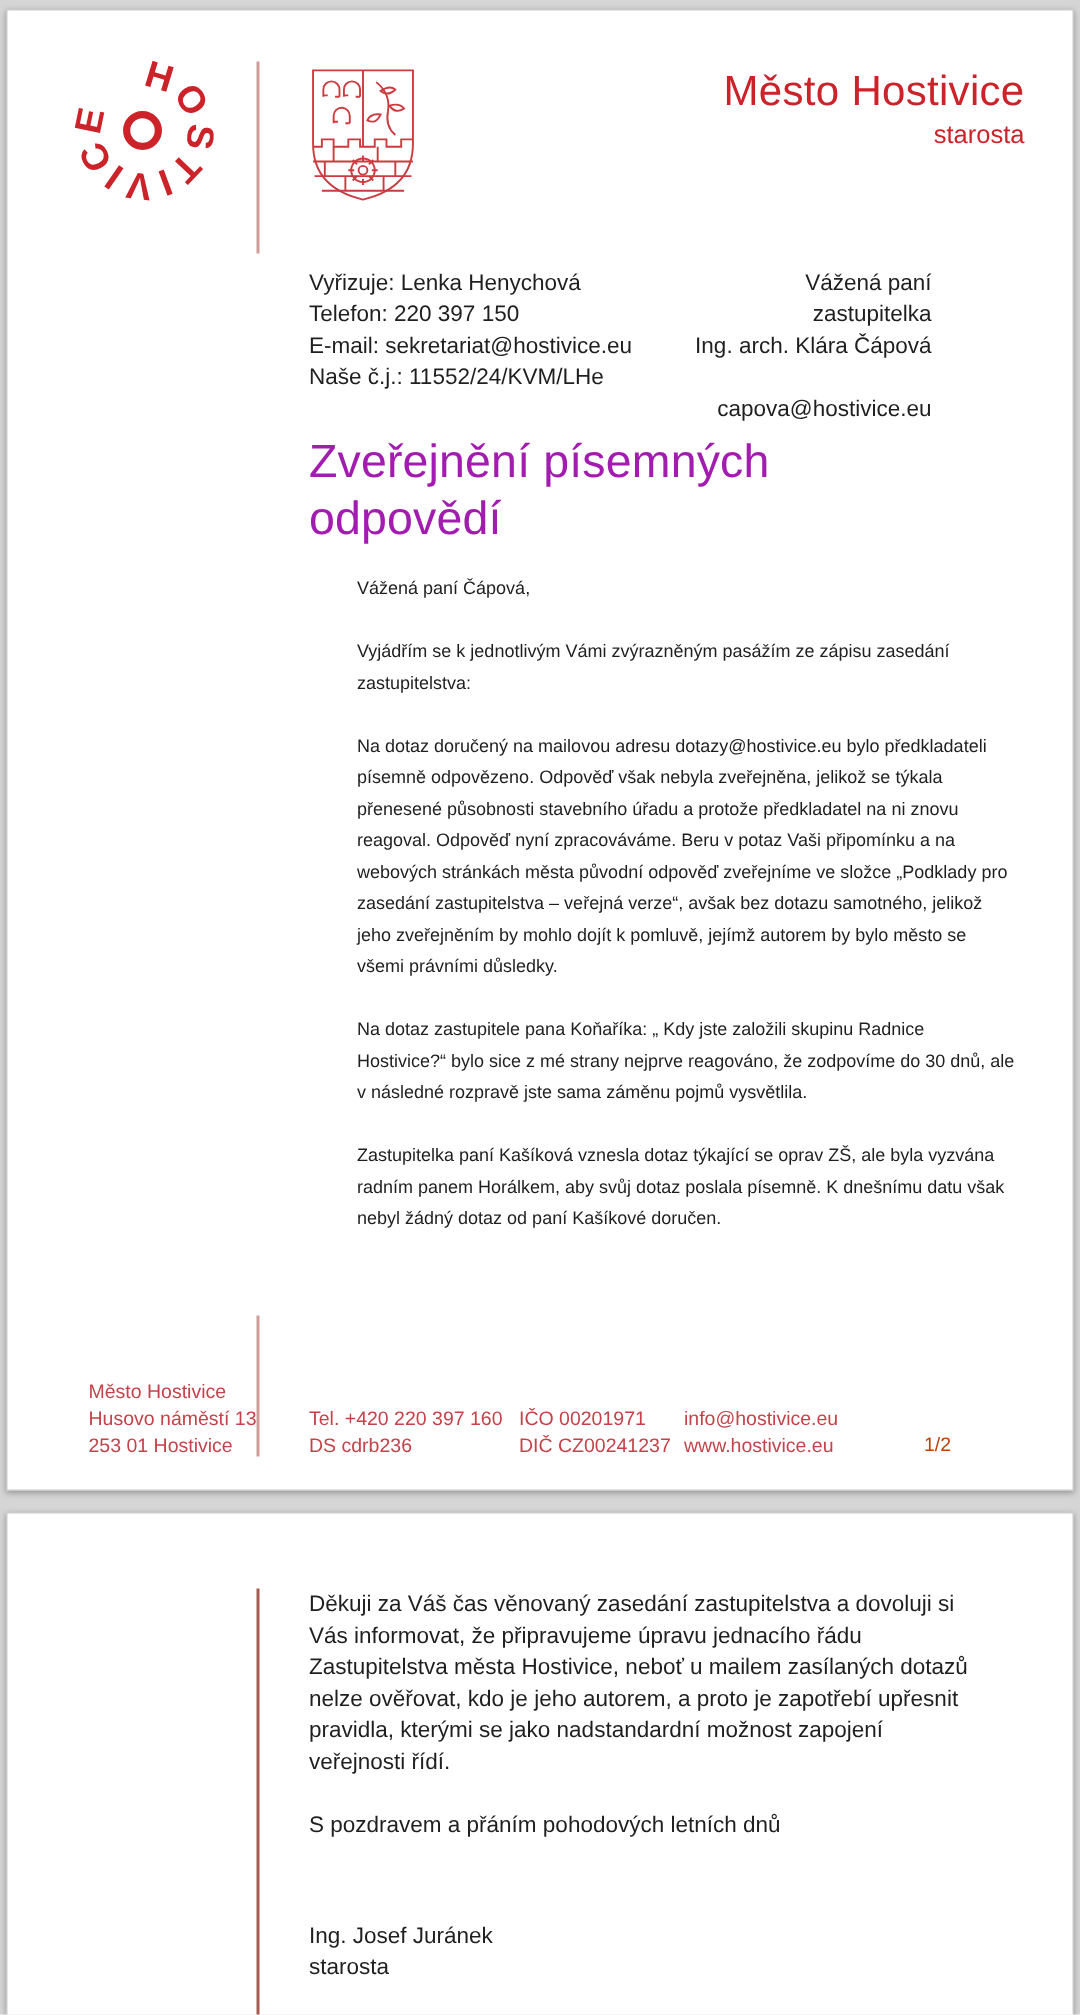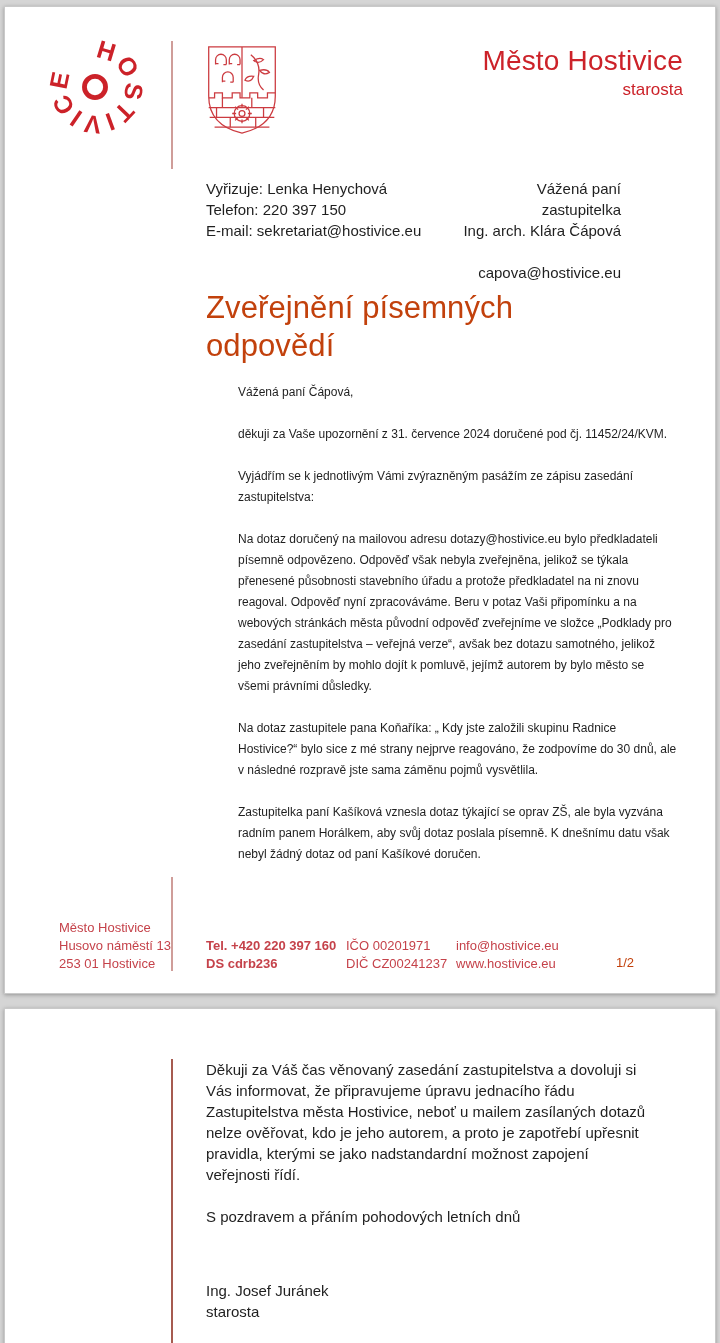--- a/index.html
+++ b/index.html
@@ -38,31 +38,31 @@
   .org-role{font-size:17px;line-height:20px;margin-top:3px;}
 
   
   .letterhead-left{position:absolute;left:201px;top:171px;font-size:15px;line-height:21px;}
   .letterhead-right{position:absolute;right:94px;top:171px;font-size:15px;line-height:21px;text-align:right;}
   .letterhead-left p,.letterhead-right p{margin:0;}
 
   
   .letter-title{
     position:absolute;left:201px;top:282px;width:400px;
-    font-size:31px;line-height:38px;font-weight:400;color:#c2410c;letter-spacing:0.1px;
+    font-size:31px;line-height:38px;font-weight:400;color:#a21caf;letter-spacing:0.1px;
   }
   .letter-flow{position:absolute;left:201px;top:375px;width:440px;font-size:12px;line-height:21px;margin-left:32px;}
   .letter-flow p{margin:0 0 21px 0;}
 
   
   .footer-divider{position:absolute;left:166px;top:870px;width:2px;height:94px;background:var(--line-red-light);}
   .footer-col{position:absolute;font-size:13px;line-height:18px;color:var(--footer-red);}
   .footer-col p{margin:0;}
   .footer-address{left:54px;top:912px;}
-  .footer-contact{left:201px;top:930px;font-weight:bold;}
+  .footer-contact{left:201px;top:930px;}
   .footer-registry{left:341px;top:930px;}
   .footer-web{left:451px;top:930px;}
   .page-number{position:absolute;left:611px;top:947px;font-size:13px;line-height:18px;color:#c2410c;}
 
   
   .page2-divider{position:absolute;left:166px;top:50px;width:2px;height:840px;background:var(--line-red-dark);}
   .page2-flow{position:absolute;left:201px;top:50px;width:440px;font-size:15px;line-height:21px;}
   .page2-flow p{margin:0 0 21px 0;}
   .signature{position:absolute;left:201px;top:271px;font-size:15px;line-height:21px;}
 </style>
@@ -107,34 +107,34 @@
 
   <div class="org-block">
     <div class="org-name">Město Hostivice</div>
     <div class="org-role">starosta</div>
   </div>
 
   <div class="letterhead-left">
       <p>Vyřizuje: Lenka Henychová</p>
       <p>Telefon: 220 397 150</p>
       <p>E-mail: sekretariat@hostivice.eu</p>
+      <p>Naše č.j.: 11552/24/KVM/LHe</p>
     </div>
   <div class="letterhead-right">
       <p>Vážená paní</p>
       <p>zastupitelka</p>
       <p>Ing. arch. Klára Čápová</p>
       <p>&nbsp;</p>
       <p>capova@hostivice.eu</p>
     </div>
 
   <h1 class="letter-title">Zveřejnění písemných odpovědí</h1>
 
   <div class="letter-flow">
       <p>Vážená paní Čápová,</p>
-      <p>děkuji za Vaše upozornění z 31. července 2024 doručené pod čj. 11452/24/KVM.</p>
       <p>Vyjádřím se k jednotlivým Vámi zvýrazněným pasážím ze zápisu zasedání zastupitelstva:</p>
       <p>Na dotaz doručený na mailovou adresu dotazy@hostivice.eu bylo předkladateli písemně odpovězeno. Odpověď však nebyla zveřejněna, jelikož se týkala přenesené působnosti stavebního úřadu a protože předkladatel na ni znovu reagoval. Odpověď nyní zpracováváme. Beru v potaz Vaši připomínku a na webových stránkách města původní odpověď zveřejníme ve složce „Podklady pro zasedání zastupitelstva – veřejná verze“, avšak bez dotazu samotného, jelikož jeho zveřejněním by mohlo dojít k pomluvě, jejímž autorem by bylo město se všemi právními důsledky.</p>
       <p>Na dotaz zastupitele pana Koňaříka: „ Kdy jste založili skupinu Radnice Hostivice?“ bylo sice z mé strany nejprve reagováno, že zodpovíme do 30 dnů, ale v následné rozpravě jste sama záměnu pojmů vysvětlila.</p>
       <p>Zastupitelka paní Kašíková vznesla dotaz týkající se oprav ZŠ, ale byla vyzvána radním panem Horálkem, aby svůj dotaz poslala písemně. K dnešnímu datu však nebyl žádný dotaz od paní Kašíkové doručen.</p>
     </div>
 
   <div class="footer-divider"></div>
   <div class="footer-col footer-address">
       <p>Město Hostivice</p>
       <p>Husovo náměstí 13</p>

